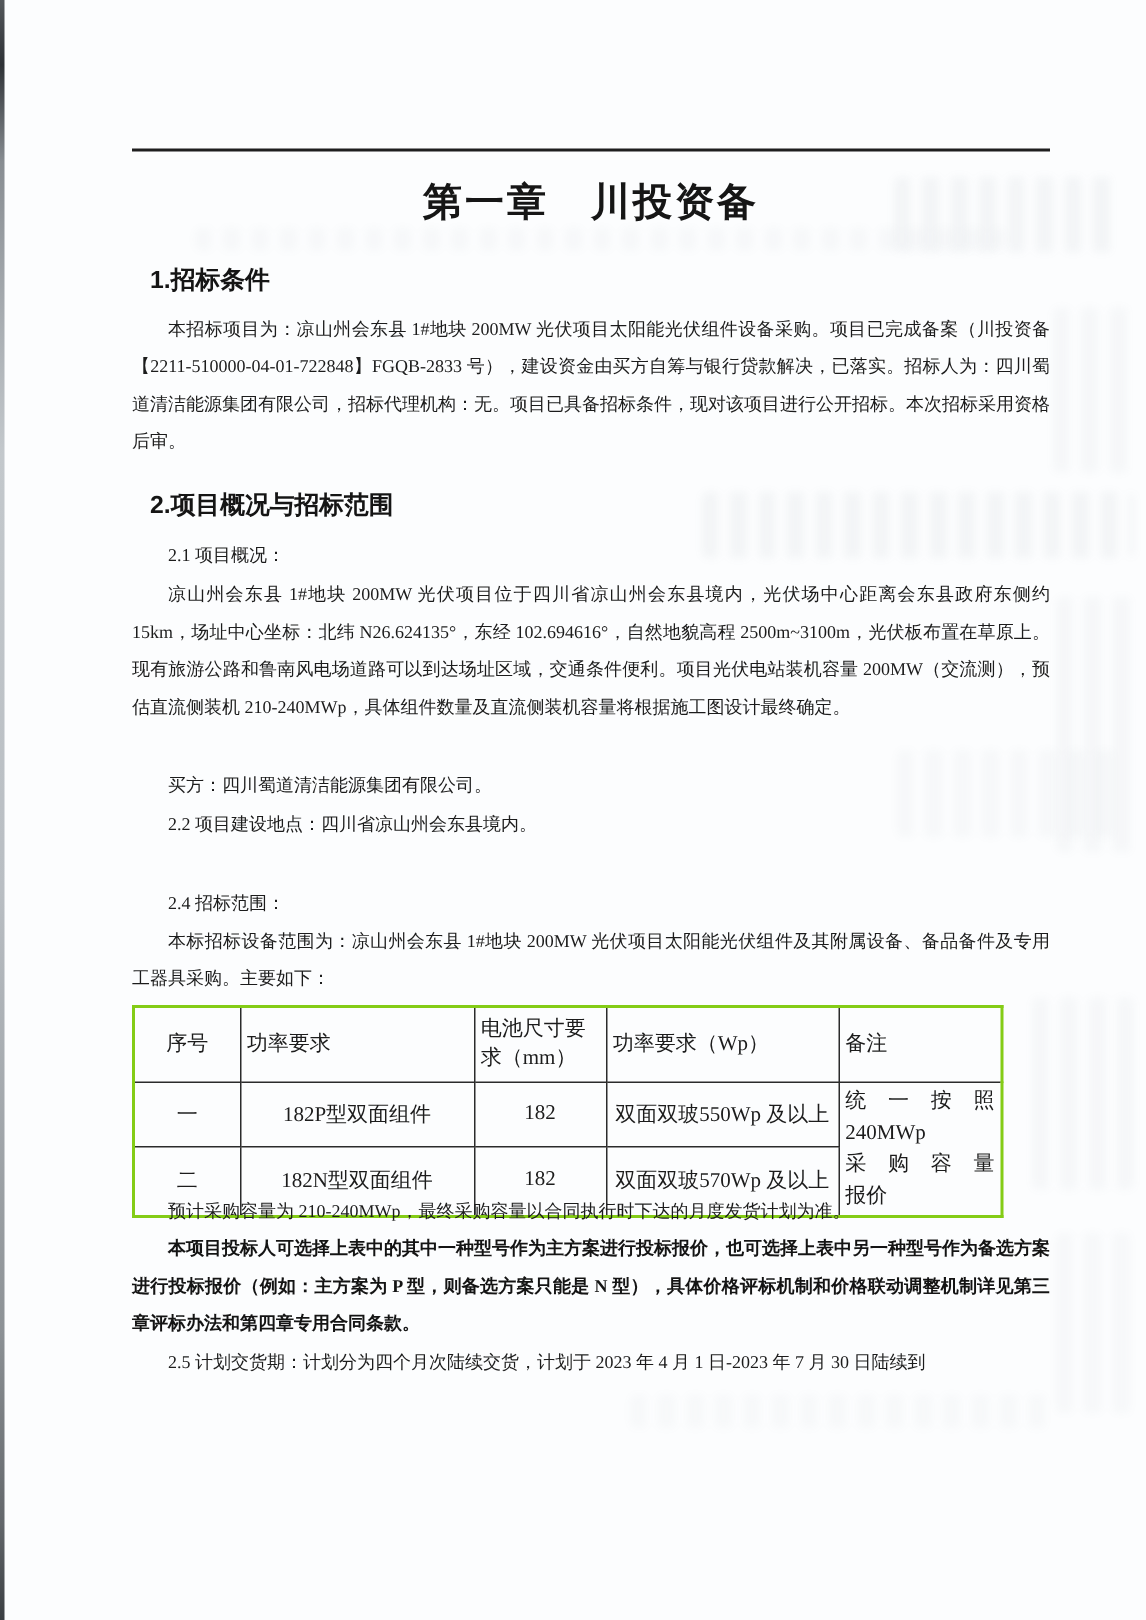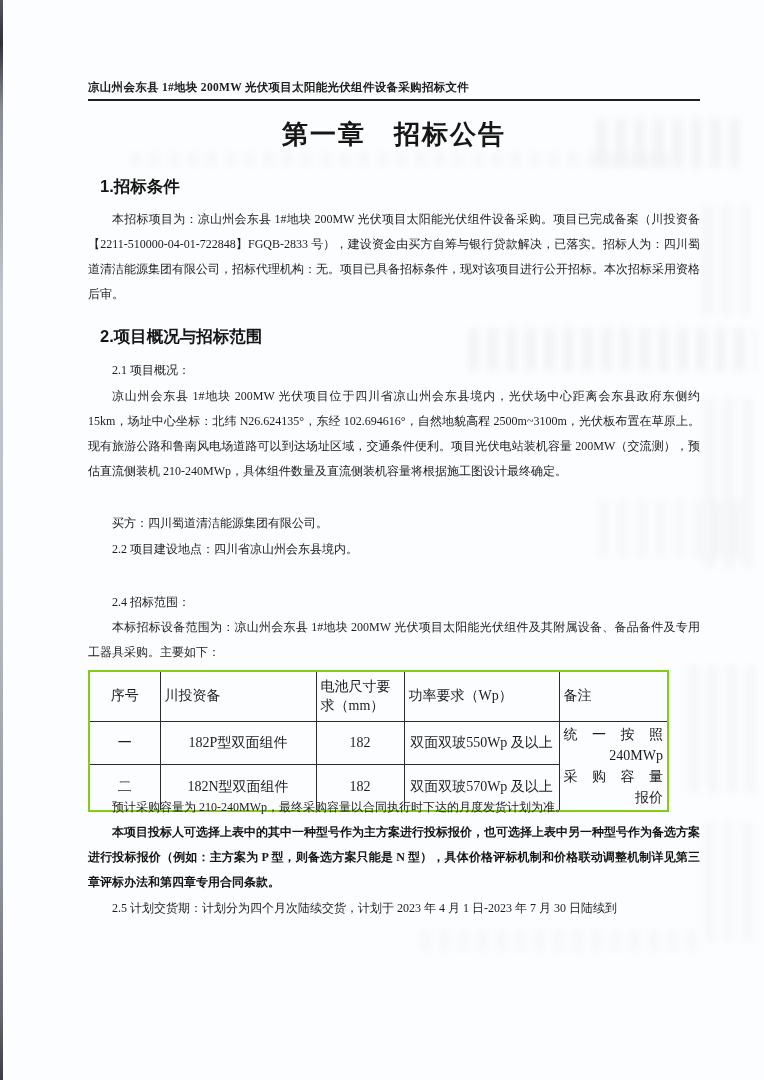--- a/index.html
+++ b/index.html
@@ -78,44 +78,43 @@
   .th-seq{text-align:center;}
   .th-name{text-align:left;padding-left:8px;}
   .th-size{text-align:left;line-height:19px;}
   .th-power{text-align:left;padding-left:6px;}
   .th-remark{text-align:left;padding-left:18px;}
   .hdr-row{height:50px;}
   .row-1{height:34px;}
   .row-2{height:36px;}
   .td-center{text-align:center;}
   .remark-cell{padding:3px 12px 3px 16px;vertical-align:middle;}
-  .remark-line{line-height:21px;text-align:right;}
+  .remark-line{line-height:21px;text-align:left;}
   .remark-line.j{text-align:justify;text-align-last:justify;}
 </style>
 </head>
 <body>
 
 <div class="page">
 
   <div class="scan-edge"></div>
 
   <div class="ghost" style="top:118px;left:596px;width:152px;height:50px;"></div>
   <div class="ghost" style="top:152px;left:130px;width:540px;height:15px;opacity:.22;"></div>
   <div class="ghost" style="top:205px;left:702px;width:54px;height:110px;opacity:.25;"></div>
   <div class="ghost" style="top:328px;left:468px;width:288px;height:44px;"></div>
   <div class="ghost" style="top:398px;left:704px;width:52px;height:170px;opacity:.25;"></div>
   <div class="ghost" style="top:500px;left:598px;width:150px;height:58px;opacity:.22;"></div>
   <div class="ghost" style="top:665px;left:688px;width:68px;height:128px;opacity:.25;"></div>
   <div class="ghost" style="top:822px;left:704px;width:52px;height:120px;opacity:.22;"></div>
   <div class="ghost" style="top:930px;left:420px;width:280px;height:22px;opacity:.2;"></div>
 
-  <div class="doc-header">凉山州会东县 1#地块 200MW 光伏项目太阳能光伏组件设备采购招标文件</div>
   <div class="header-rule"></div>
 
-  <div class="chapter-title">第一章　招标公告</div>
+  <div class="chapter-title">第一章　川投资备</div>
 
   <div class="sec-heading" style="top:176px;">1.招标条件</div>
   <p class="body-text indent" style="top:207px;">本招标项目为：凉山州会东县 1#地块 200MW 光伏项目太阳能光伏组件设备采购。项目已完成备案（川投资备【2211-510000-04-01-722848】FGQB-2833 号），建设资金由买方自筹与银行贷款解决，已落实。招标人为：四川蜀道清洁能源集团有限公司，招标代理机构：无。项目已具备招标条件，现对该项目进行公开招标。本次招标采用资格后审。</p>
 
   <div class="sec-heading" style="top:326px;">2.项目概况与招标范围</div>
   <p class="body-text indent nowrap" style="top:358px;">2.1 项目概况：</p>
   <p class="body-text indent" style="top:384px;">凉山州会东县 1#地块 200MW 光伏项目位于四川省凉山州会东县境内，光伏场中心距离会东县政府东侧约 15km，场址中心坐标：北纬 N26.624135°，东经 102.694616°，自然地貌高程 2500m~3100m，光伏板布置在草原上。现有旅游公路和鲁南风电场道路可以到达场址区域，交通条件便利。项目光伏电站装机容量 200MW（交流测），预估直流侧装机 210-240MWp，具体组件数量及直流侧装机容量将根据施工图设计最终确定。</p>
   <p class="body-text indent nowrap" style="top:511px;">买方：四川蜀道清洁能源集团有限公司。</p>
   <p class="body-text indent nowrap" style="top:537px;">2.2 项目建设地点：四川省凉山州会东县境内。</p>
   <p class="body-text indent nowrap" style="top:590px;">2.4 招标范围：</p>
@@ -125,21 +124,21 @@
     <colgroup>
       <col class="col-seq">
         <col class="col-name">
         <col class="col-size">
         <col class="col-power">
         <col class="col-remark">
     </colgroup>
     <tbody>
         <tr class="hdr-row">
       <th class="th-seq">序号</th>
-      <th class="th-name">川投资备</th>
+      <th class="th-name">功率要求</th>
       <th class="th-size">电池尺寸要求（mm）</th>
       <th class="th-power">功率要求（Wp）</th>
       <th class="th-remark">备注</th>
     </tr>
     <tr class="row-1">
       <td class="td-center">一</td>
       <td class="td-center">182P型双面组件</td>
       <td class="td-center">182</td>
       <td class="td-center">双面双玻550Wp 及以上</td>
       <td class="remark-cell" rowspan="2">

